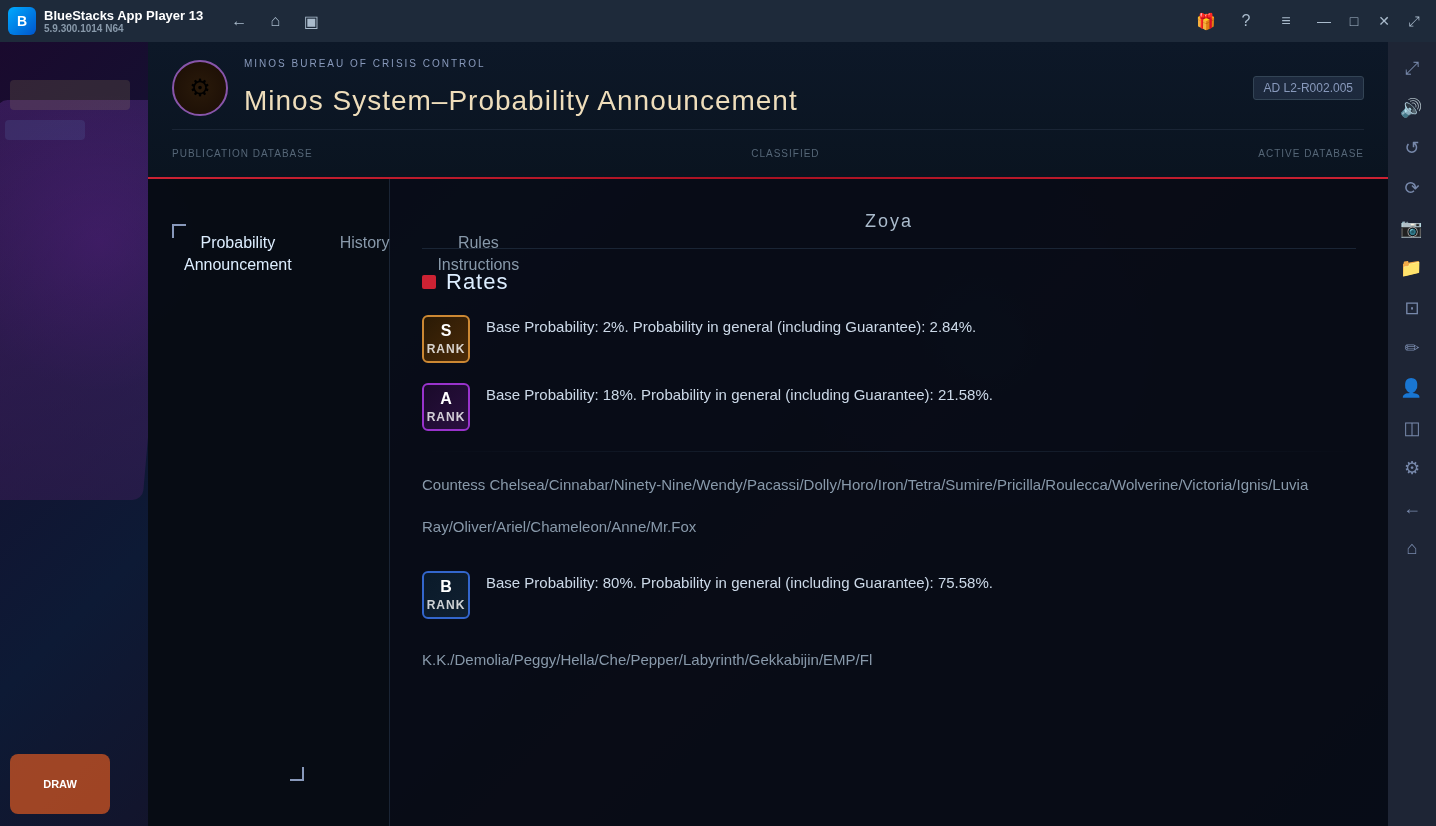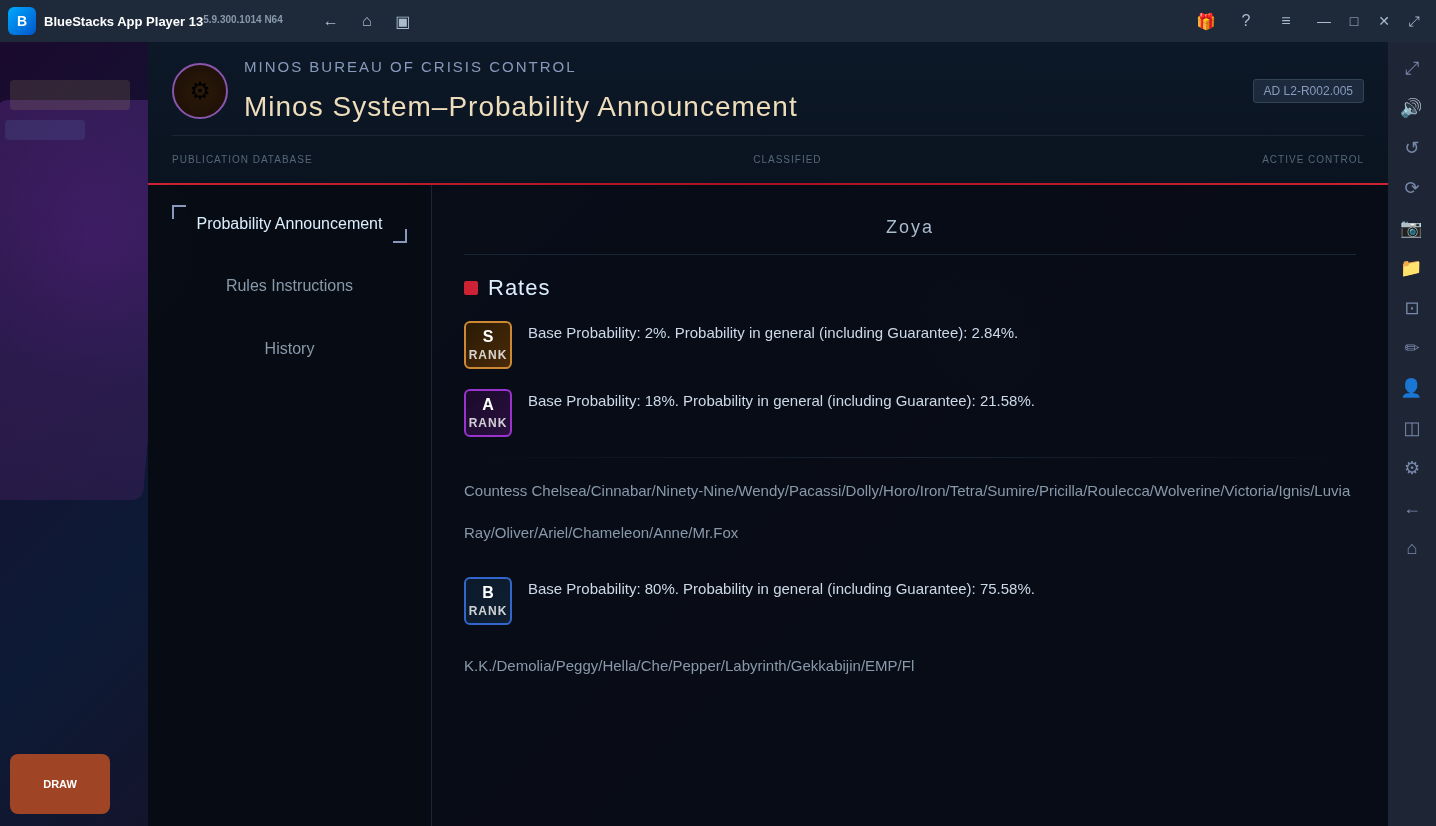--- a/index.html
+++ b/index.html
@@ -31,22 +31,22 @@
       margin-right: 8px;
       display: flex;
       align-items: center;
       justify-content: center;
       font-size: 14px;
       font-weight: bold;
       color: white;
     }
     .titlebar-text {
       display: flex;
-      flex-direction: row;
-      margin-right: 32px;
+      flex-direction: column;
+      margin-right: 20px;
     }
     .titlebar-title {
       color: #ffffff;
       font-size: 13px;
       font-weight: 600;
     }
     .titlebar-subtitle {
       color: #8899aa;
       font-size: 10px;
       font-weight: bold;
@@ -218,21 +218,21 @@
       align-items: center;
       justify-content: center;
       font-size: 24px;
     }
     .panel-title-area {
       display: flex;
       flex-direction: column;
     }
     .panel-org-name {
       color: #8899bb;
-      font-size: 15px;
+      font-size: 10px;
       letter-spacing: 2px;
       text-transform: uppercase;
       margin-bottom: 16px;
     }
     .panel-main-title {
       color: #eeddbb;
       font-size: 28px;
       font-weight: 300;
       letter-spacing: 1px;
       text-align: center;
@@ -268,26 +268,26 @@
 
     
     .panel-content {
       display: flex;
       flex: 1;
       overflow: hidden;
     }
 
     
     .panel-nav {
-      width: 284px;
+      width: 242px;
       background: rgba(8,12,20,0.8);
       border-right: 1px solid #1a2535;
-      padding: 12px 16px;
-      display: flex;
-      flex-direction: column;
+      padding: 37px 16px;
+      display: flex;
+      flex-direction: row;
       gap: 8px;
     }
     .nav-item {
       padding: 16px 20px;
       color: #8899aa;
       font-size: 16px;
       cursor: pointer;
       border-radius: 4px;
       transition: all 0.2s;
       text-align: center;
@@ -534,38 +534,38 @@
           <div class="panel-title-area">
             <span class="panel-org-name">MINOS BUREAU OF CRISIS CONTROL</span>
             <span class="panel-main-title">Minos System–Probability Announcement</span>
           </div>
         </div>
         <div class="panel-doc-id">AD  L2-R002.005</div>
       </div>
       <div class="panel-meta-bar">
         <span class="panel-meta-text">PUBLICATION DATABASE</span>
         <span class="panel-meta-text">CLASSIFIED</span>
-        <span class="panel-meta-text">ACTIVE CONTROL</span>
+        <span class="panel-meta-text">ACTIVE DATABASE</span>
       </div>
       <div class="panel-header-bottom-line"></div>
     </div>
 
     <div class="panel-content">
 
       <div class="panel-nav">
         <div class="nav-item active">
           <span>Probability
 Announcement</span>
         </div>
         <div class="nav-item">
+          <span>History</span>
+        </div>
+        <div class="nav-item">
           <span>Rules
 Instructions</span>
-        </div>
-        <div class="nav-item">
-          <span>History</span>
         </div>
       </div>
 
       <div class="panel-main">
 
         <div class="char-name-bar">
           <span class="char-name">Zoya</span>
         </div>
 
         <div class="rates-header">

